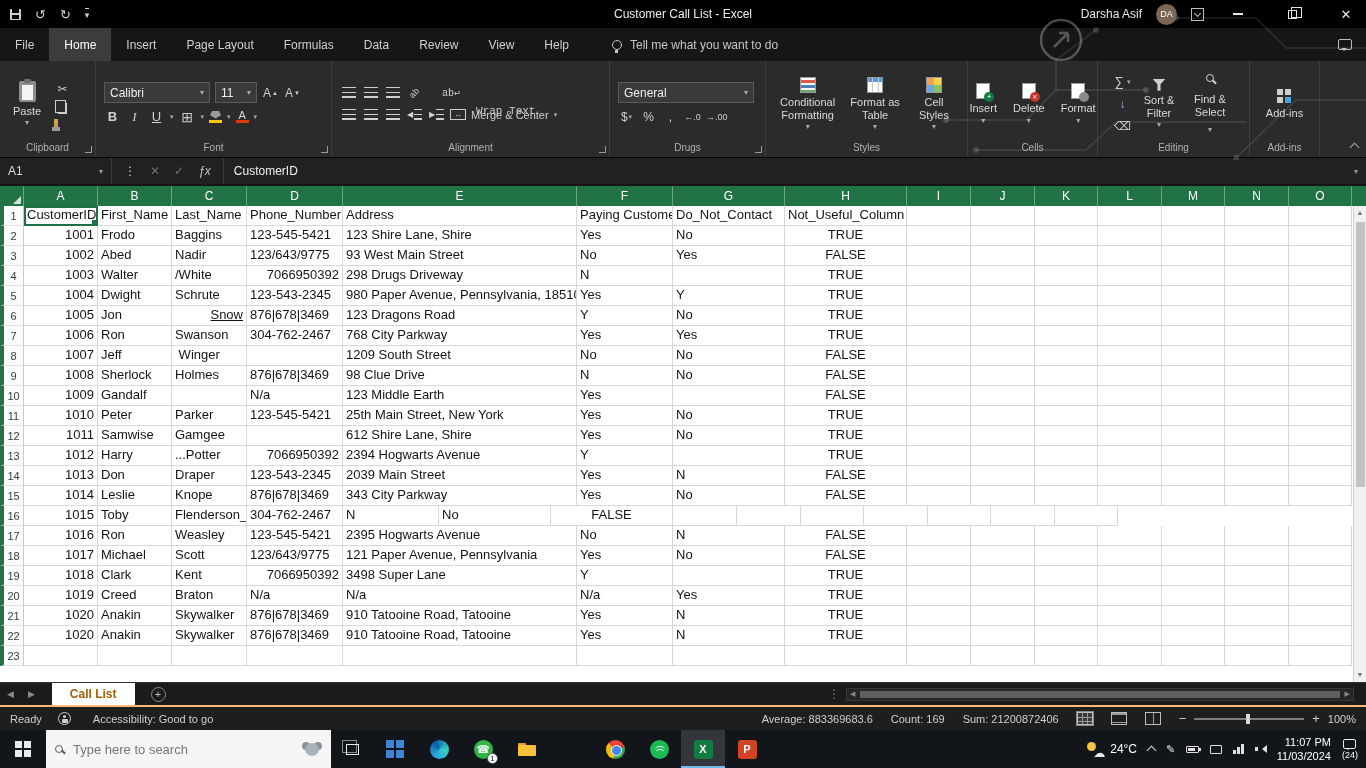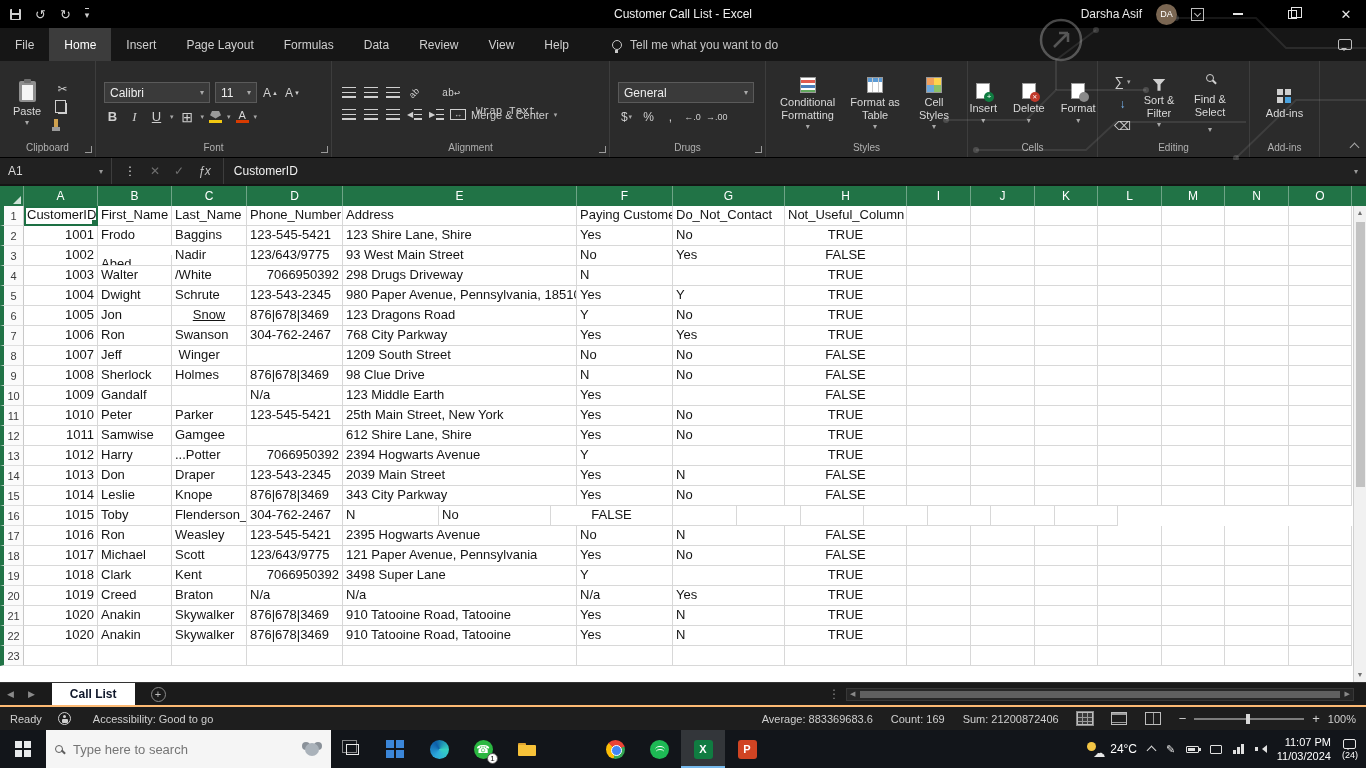--- a/index.html
+++ b/index.html
@@ -112,21 +112,21 @@
   .cell.selected{outline:2px solid #1d7044;outline-offset:-2px;position:relative;}
   .cell.selected::after{content:"";position:absolute;right:0;bottom:0;width:5px;height:5px;background:#1d7044;}
   .vscroll{position:absolute;top:20px;right:0;bottom:0;width:13px;background:#f1f1f1;border-left:1px solid #d0d0d0;display:flex;flex-direction:column;align-items:center;}
   .vsarrow{font-size:7px;color:#707070;line-height:14px;}
   .vthumb{width:9px;height:265px;background:#c2c2c2;margin-top:2px;}
   .vsbottom{margin-top:auto;}
 
   
   .tabbar{height:23px;background:#1b1b1b;border-top:1px solid #333;display:flex;align-items:center;color:#9a9a9a;font-size:11px;flex:0 0 auto;}
   .tnav{padding:0 7px;font-size:9px;color:#8a8a8a;}
-  .stab{height:100%;background:#ffffff;color:#0f172a;font-weight:700;font-size:12px;display:flex;align-items:center;padding:0 18px;margin-left:10px;}
+  .stab{height:100%;background:#ffffff;color:#a16207;font-weight:700;font-size:12px;display:flex;align-items:center;padding:0 18px;margin-left:10px;}
   .addsheet{width:15px;height:15px;border:1px solid #8a8a8a;border-radius:50%;display:flex;align-items:center;justify-content:center;font-size:11px;margin-left:16px;color:#bdbdbd;line-height:1;}
   .tdots{margin-left:auto;font-size:12px;color:#8a8a8a;padding:0 6px;}
   .hscroll{width:508px;height:13px;background:#262626;border:1px solid #383838;display:flex;align-items:center;margin-right:12px;}
   .hsarrow{font-size:7px;color:#8a8a8a;padding:0 3px;}
   .hthumb{flex:1;height:7px;background:#5f5f5f;margin:0 2px;}
 
   
   .status{height:25px;background:#1e1e1e;border-top:2px solid #fdba74;display:flex;align-items:center;font-size:11px;color:#cfcfcf;padding:0 10px;gap:16px;flex:0 0 auto;}
   .accico{width:13px;height:13px;border:1px solid #cfcfcf;border-radius:50%;position:relative;flex:0 0 auto;}
   .accico::before{content:"";position:absolute;left:4.5px;top:2px;width:3px;height:3px;border-radius:50%;background:#cfcfcf;}
@@ -541,21 +541,21 @@
           <div class="cell" style="width: 64px; text-align: left;"></div>
           <div class="cell" style="width: 63px; text-align: left;"></div>
           <div class="cell" style="width: 64px; text-align: left;"></div>
           <div class="cell" style="width: 63px; text-align: left;"></div>
           <div class="cell" style="width: 64px; text-align: left;"></div>
           <div class="cell" style="width: 63px; text-align: left;"></div>
         </div>
         <div class="grow">
           <div class="rh">3</div>
           <div class="cell" style="width: 74px; text-align: right;">1002</div>
-          <div class="cell" style="width: 74px; text-align: left; margin-top: 9px;">Abed</div>
+          <div class="cell" style="width: 74px; text-align: left;">Abed</div>
           <div class="cell" style="width: 75px; text-align: left;">Nadir</div>
           <div class="cell" style="width: 96px; text-align: left;">123/643/9775</div>
           <div class="cell" style="width: 234px; text-align: left;">93 West Main Street</div>
           <div class="cell" style="width: 96px; text-align: left;">No</div>
           <div class="cell" style="width: 112px; text-align: left;">Yes</div>
           <div class="cell" style="width: 122px; text-align: center;">FALSE</div>
           <div class="cell" style="width: 64px; text-align: left;"></div>
           <div class="cell" style="width: 64px; text-align: left;"></div>
           <div class="cell" style="width: 63px; text-align: left;"></div>
           <div class="cell" style="width: 64px; text-align: left;"></div>
@@ -596,21 +596,21 @@
           <div class="cell" style="width: 63px; text-align: left;"></div>
           <div class="cell" style="width: 64px; text-align: left;"></div>
           <div class="cell" style="width: 63px; text-align: left;"></div>
           <div class="cell" style="width: 64px; text-align: left;"></div>
           <div class="cell" style="width: 63px; text-align: left;"></div>
         </div>
         <div class="grow">
           <div class="rh">6</div>
           <div class="cell" style="width: 74px; text-align: right;">1005</div>
           <div class="cell" style="width: 74px; text-align: left;">Jon</div>
-          <div class="cell" style="width: 75px; text-align: center; text-decoration: underline;">Snow</div>
+          <div class="cell" style="width: 75px; text-align: right; text-decoration: underline;">Snow</div>
           <div class="cell" style="width: 96px; text-align: left;">876|678|3469</div>
           <div class="cell" style="width: 234px; text-align: left;">123 Dragons Road</div>
           <div class="cell" style="width: 96px; text-align: left;">Y</div>
           <div class="cell" style="width: 112px; text-align: left;">No</div>
           <div class="cell" style="width: 122px; text-align: center;">TRUE</div>
           <div class="cell" style="width: 64px; text-align: left;"></div>
           <div class="cell" style="width: 64px; text-align: left;"></div>
           <div class="cell" style="width: 63px; text-align: left;"></div>
           <div class="cell" style="width: 64px; text-align: left;"></div>
           <div class="cell" style="width: 63px; text-align: left;"></div>

